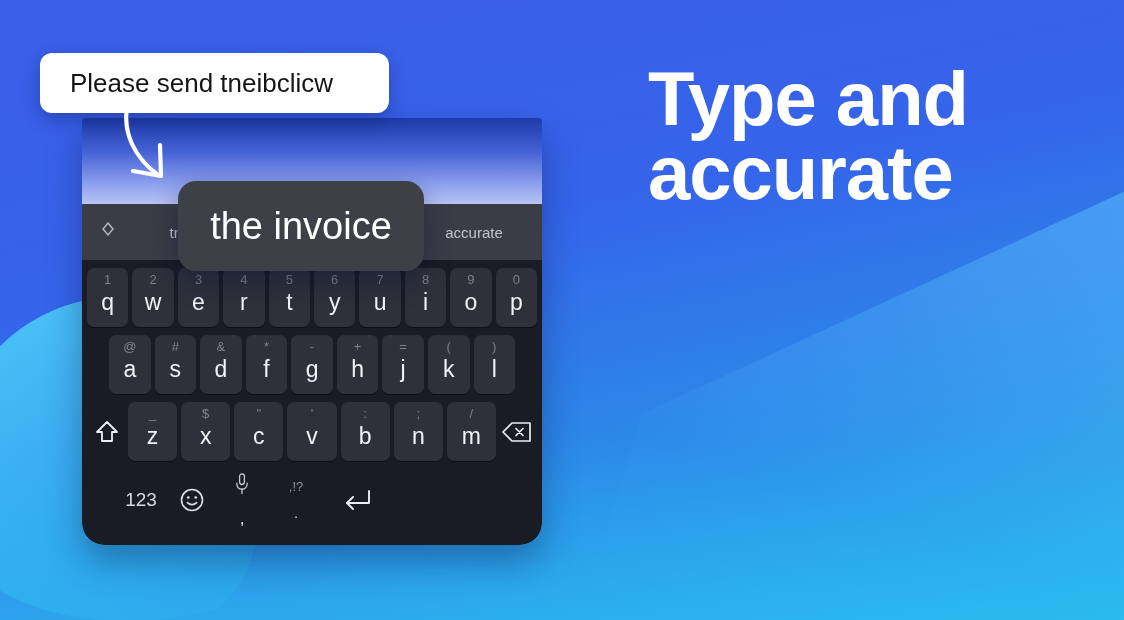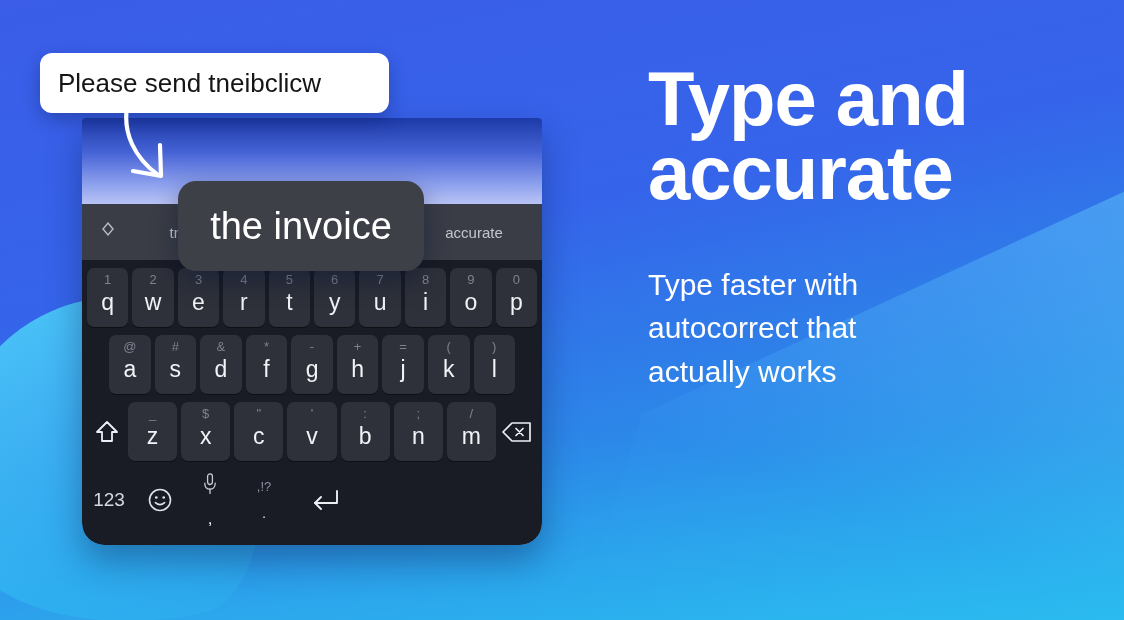--- a/index.html
+++ b/index.html
@@ -143,20 +143,21 @@
     align-items: center;
   }
   .key-narrow { flex: 0 0 34px; }
   .row-3 { padding: 0 3px; }
 
   #row-bottom {
     display: flex;
     align-items: center;
     height: 70px;
     padding: 0 2px;
+    margin-left: 32px;
   }
   .bkey {
     position: relative;
     display: flex;
     align-items: center;
     justify-content: center;
     height: 62px;
     color: #dfe1e8;
   }
   #key-123 { flex: 0 0 50px; font-size: 19px; color: #d7d9e1; }
@@ -183,21 +184,21 @@
     top: 53px;
     width: 349px;
     height: 60px;
     background: #ffffff;
     border-radius: 12px;
     display: flex;
     align-items: center;
     box-shadow: 0 7px 18px rgba(5, 20, 70, 0.30);
   }
   #speech-bubble-text {
-    padding-left: 18px;
+    padding-left: 30px;
     font-size: 26px;
     color: #151515;
     white-space: nowrap;
   }
   #arrow-svg {
     position: absolute;
     left: 100px;
     top: 105px;
     width: 110px;
     height: 95px;
@@ -442,18 +443,15 @@
     <path d="M60 40 L61 71 L33 66" stroke="#ffffff" stroke-width="4.2" fill="none" stroke-linecap="round" stroke-linejoin="round"></path>
   </svg>
 
   <div id="autocorrect-popup">
     <span id="autocorrect-popup-text">the invoice</span>
   </div>
 
   <div id="copy">
     <h1 id="headline">Type and
 accurate</h1>
-    <p id="subcopy">Type faster with
-autocorrect that
-actually works</p>
   </div>
 
 </div>
 
 </body></html>

